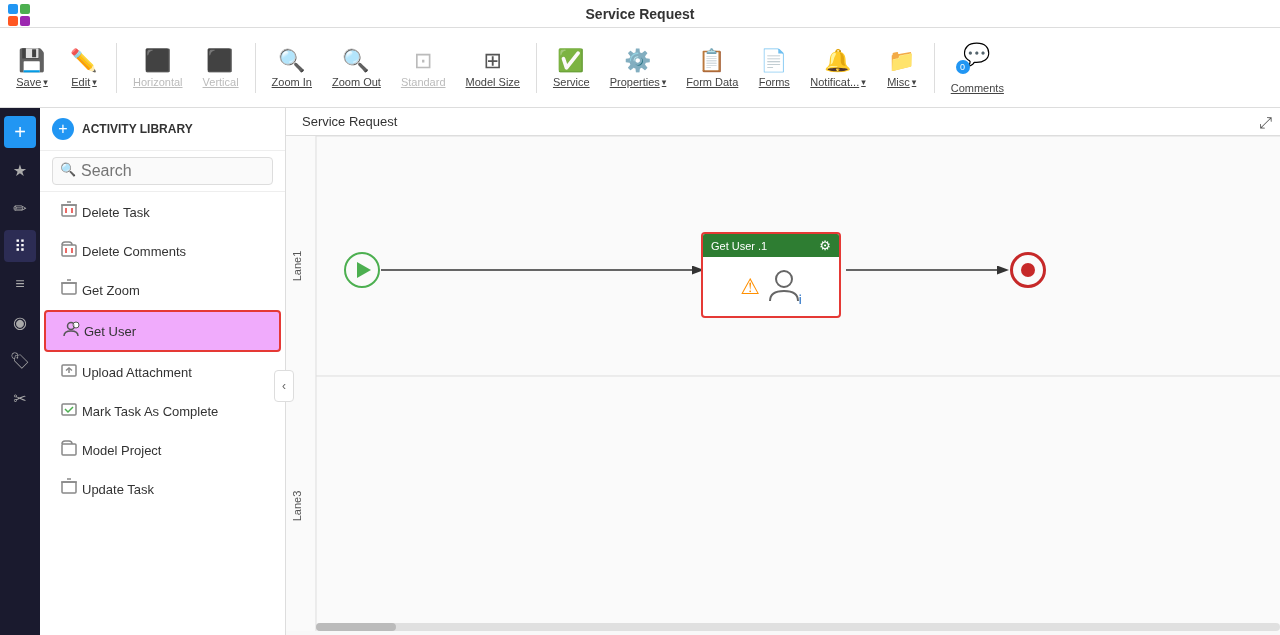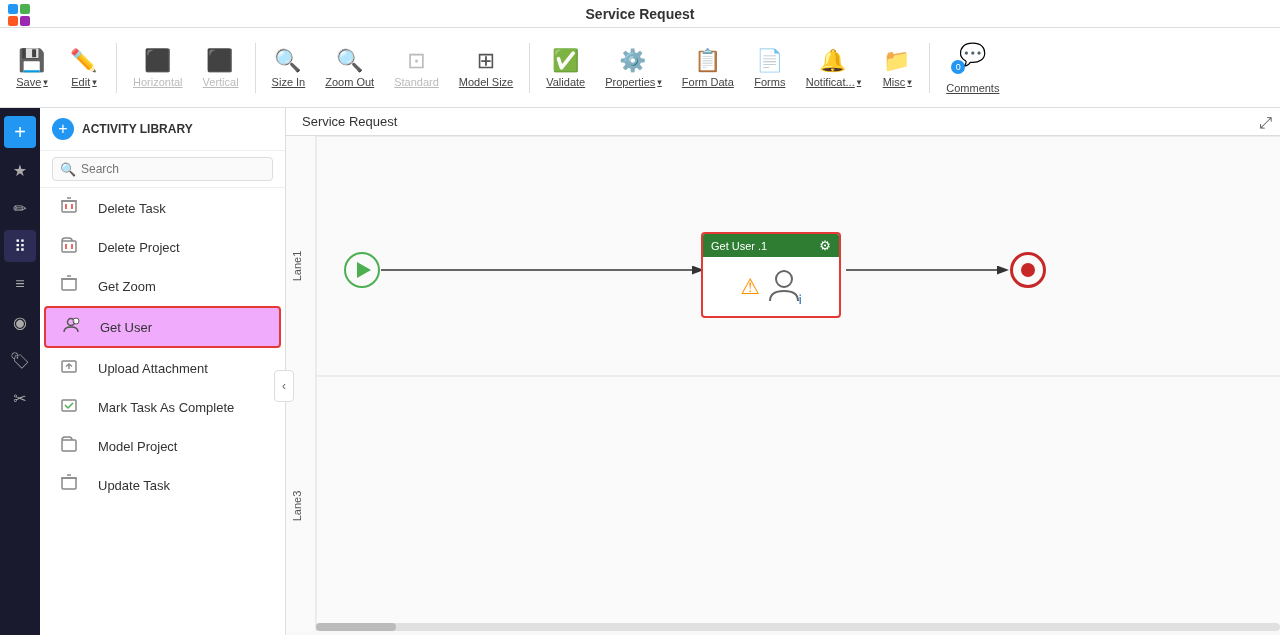--- a/index.html
+++ b/index.html
@@ -130,38 +130,38 @@
     }
     #activity-search {
       padding: 6px 12px;
       border-bottom: 1px solid #eee;
     }
     #activity-search input {
       width: 100%;
       border: 1px solid #ddd;
       border-radius: 4px;
       padding: 4px 8px 4px 28px;
-      font-size: 12px;
+      font-size: 16px;
       color: #666;
       outline: none;
       background: #fafafa;
     }
     .search-wrap { position: relative; }
     .search-wrap .s-icon {
       position: absolute;
       left: 8px;
       top: 5px;
       color: #999;
       font-size: 13px;
     }
     #activity-list { flex: 1; overflow-y: auto; }
     .al-item {
       display: flex;
       align-items: center;
-      gap: 18px;
+      gap: 2px;
       padding: 8px 14px;
       cursor: pointer;
       border-radius: 4px;
       margin: 1px 4px;
       font-size: 13px;
       color: #333;
     }
     .al-item.selected {
       border: 2px solid #e53935;
       background: #f0abfc;
@@ -326,38 +326,38 @@
     <span class="tb-icon">⬛</span>
     <span class="tb-label">Horizontal</span>
   </div>
   <div class="tb-item disabled">
     <span class="tb-icon">⬛</span>
     <span class="tb-label">Vertical</span>
   </div>
   <div class="tb-sep"></div>
   <div class="tb-item">
     <span class="tb-icon">🔍</span>
-    <span class="tb-label">Size In</span>
+    <span class="tb-label">Zoom In</span>
   </div>
   <div class="tb-item">
     <span class="tb-icon">🔍</span>
     <span class="tb-label">Zoom Out</span>
   </div>
   <div class="tb-item disabled">
     <span class="tb-icon">⊡</span>
     <span class="tb-label">Standard</span>
   </div>
   <div class="tb-item">
     <span class="tb-icon">⊞</span>
     <span class="tb-label">Model Size</span>
   </div>
   <div class="tb-sep"></div>
   <div class="tb-item">
     <span class="tb-icon">✅</span>
-    <span class="tb-label">Validate</span>
+    <span class="tb-label">Service</span>
   </div>
   <div class="tb-item">
     <span class="tb-icon">⚙️</span>
     <span class="tb-label">Properties <span style="font-size:9px;">▾</span></span>
   </div>
   <div class="tb-item">
     <span class="tb-icon">📋</span>
     <span class="tb-label">Form Data</span>
   </div>
   <div class="tb-item">
@@ -421,21 +421,21 @@
       </div>
       <div class="al-item">
         <span class="al-icon">
           <svg width="18" height="18" viewBox="0 0 18 18">
               <rect x="2" y="5" width="14" height="11" rx="1" fill="none" stroke="#888" stroke-width="1.5"></rect>
               <path d="M2 5 Q2 2 5 2 H9 Q12 2 12 5" fill="none" stroke="#888" stroke-width="1.5"></path>
               <line x1="6" y1="8" x2="6" y2="13" stroke="#e53935" stroke-width="1.5"></line>
               <line x1="12" y1="8" x2="12" y2="13" stroke="#e53935" stroke-width="1.5"></line>
             </svg>
         </span>
-        <span>Delete Project</span>
+        <span>Delete Comments</span>
       </div>
       <div class="al-item">
         <span class="al-icon">
           <svg width="18" height="18" viewBox="0 0 18 18">
               <rect x="2" y="4" width="14" height="11" rx="1" fill="none" stroke="#888" stroke-width="1.5"></rect>
               <line x1="1" y1="4" x2="17" y2="4" stroke="#888" stroke-width="1.5"></line>
               <line x1="7" y1="1" x2="11" y2="1" stroke="#888" stroke-width="1.5"></line>
             </svg>
         </span>
         <span>Get Zoom</span>

